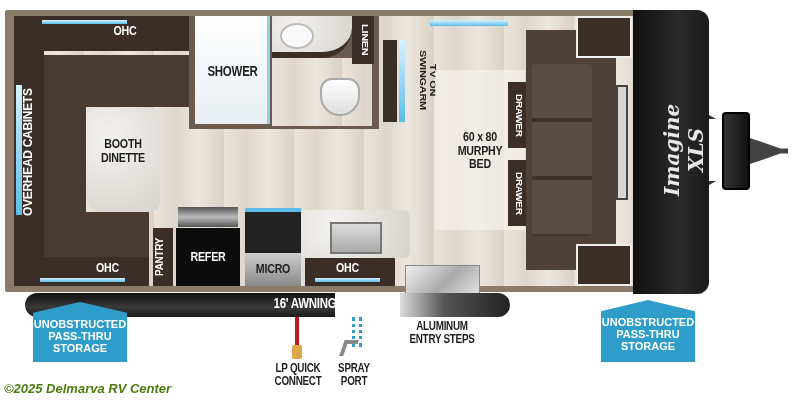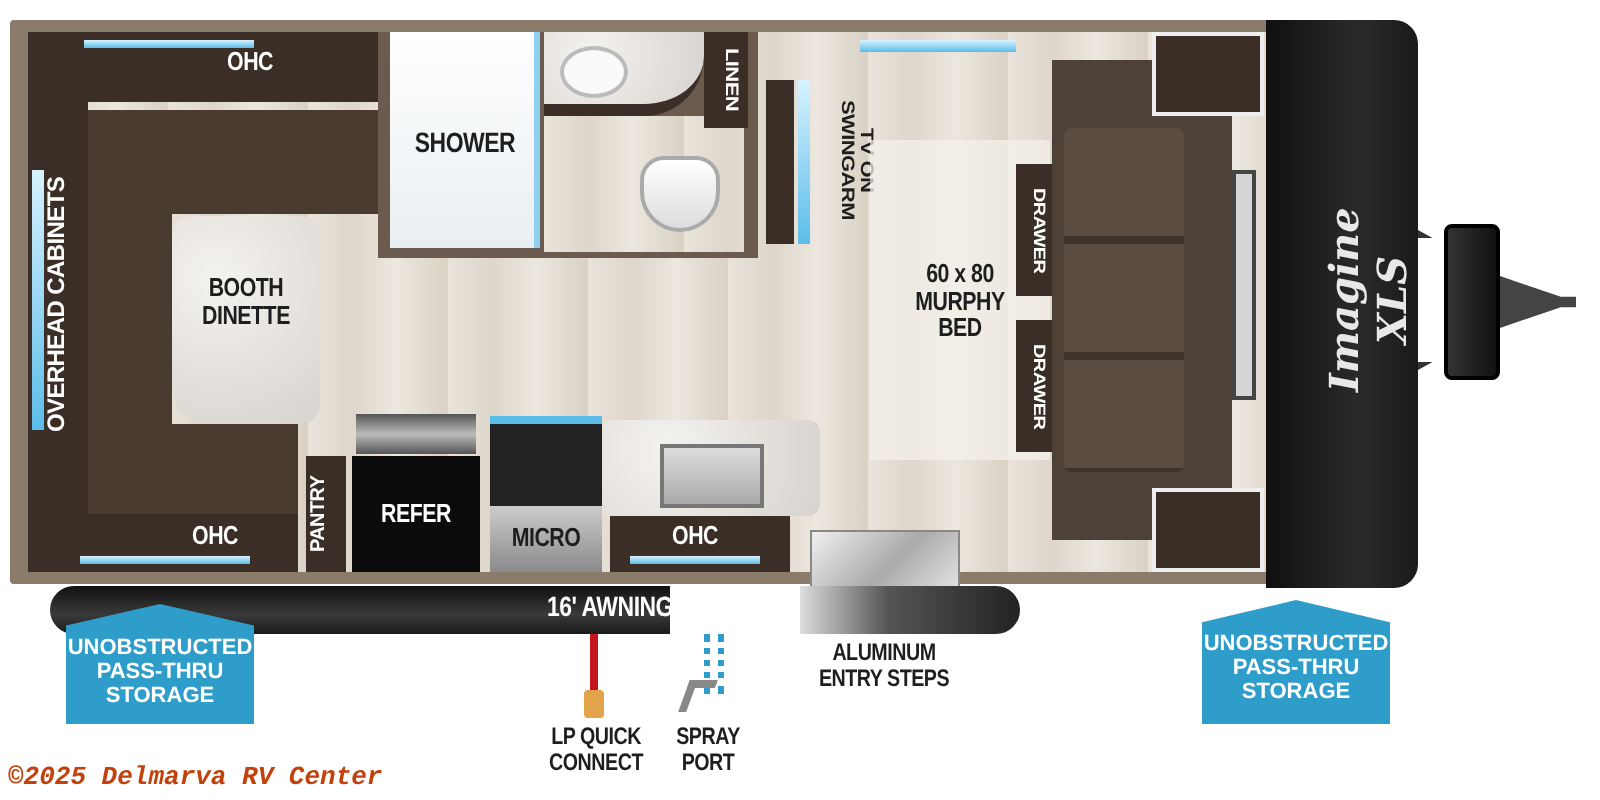--- a/index.html
+++ b/index.html
@@ -106,13 +106,13 @@
 <div class="abs" style="left:295px;top:317px;width:4px;height:30px;background:#c4161c;"></div>
 <div class="abs" style="left:292px;top:345px;width:10px;height:14px;background:#e2a44b;border-radius:2px;"></div>
 <div class="abs label" style="left:258px;top:362px;width:80px;font-size:12px;">LP QUICK CONNECT</div>
 
 <div class="abs" style="left:352px;top:317px;width:10px;height:30px;border-left:3px dotted #2f9dc9;border-right:3px dotted #2f9dc9;"></div>
 <div class="abs" style="left:342px;top:340px;width:14px;height:16px;border-left:4px solid #888;border-top:4px solid #888;transform:skewX(-20deg);"></div>
 <div class="abs label" style="left:330px;top:362px;width:48px;font-size:12px;">SPRAY PORT</div>
 
 <div class="abs label" style="left:396px;top:320px;width:92px;font-size:12px;">ALUMINUM ENTRY STEPS</div>
 
-<div class="abs" style="left:4px;top:381px;font-size:13px;font-weight:bold;font-style:italic;color:#c2410c;font-family:Liberation Mono, monospace;">©2025 Delmarva RV Center</div>
+<div class="abs" style="left:4px;top:381px;font-size:13px;font-weight:bold;font-style:italic;color:#4d7c0f;">©2025 Delmarva RV Center</div>
 
 </body></html>

